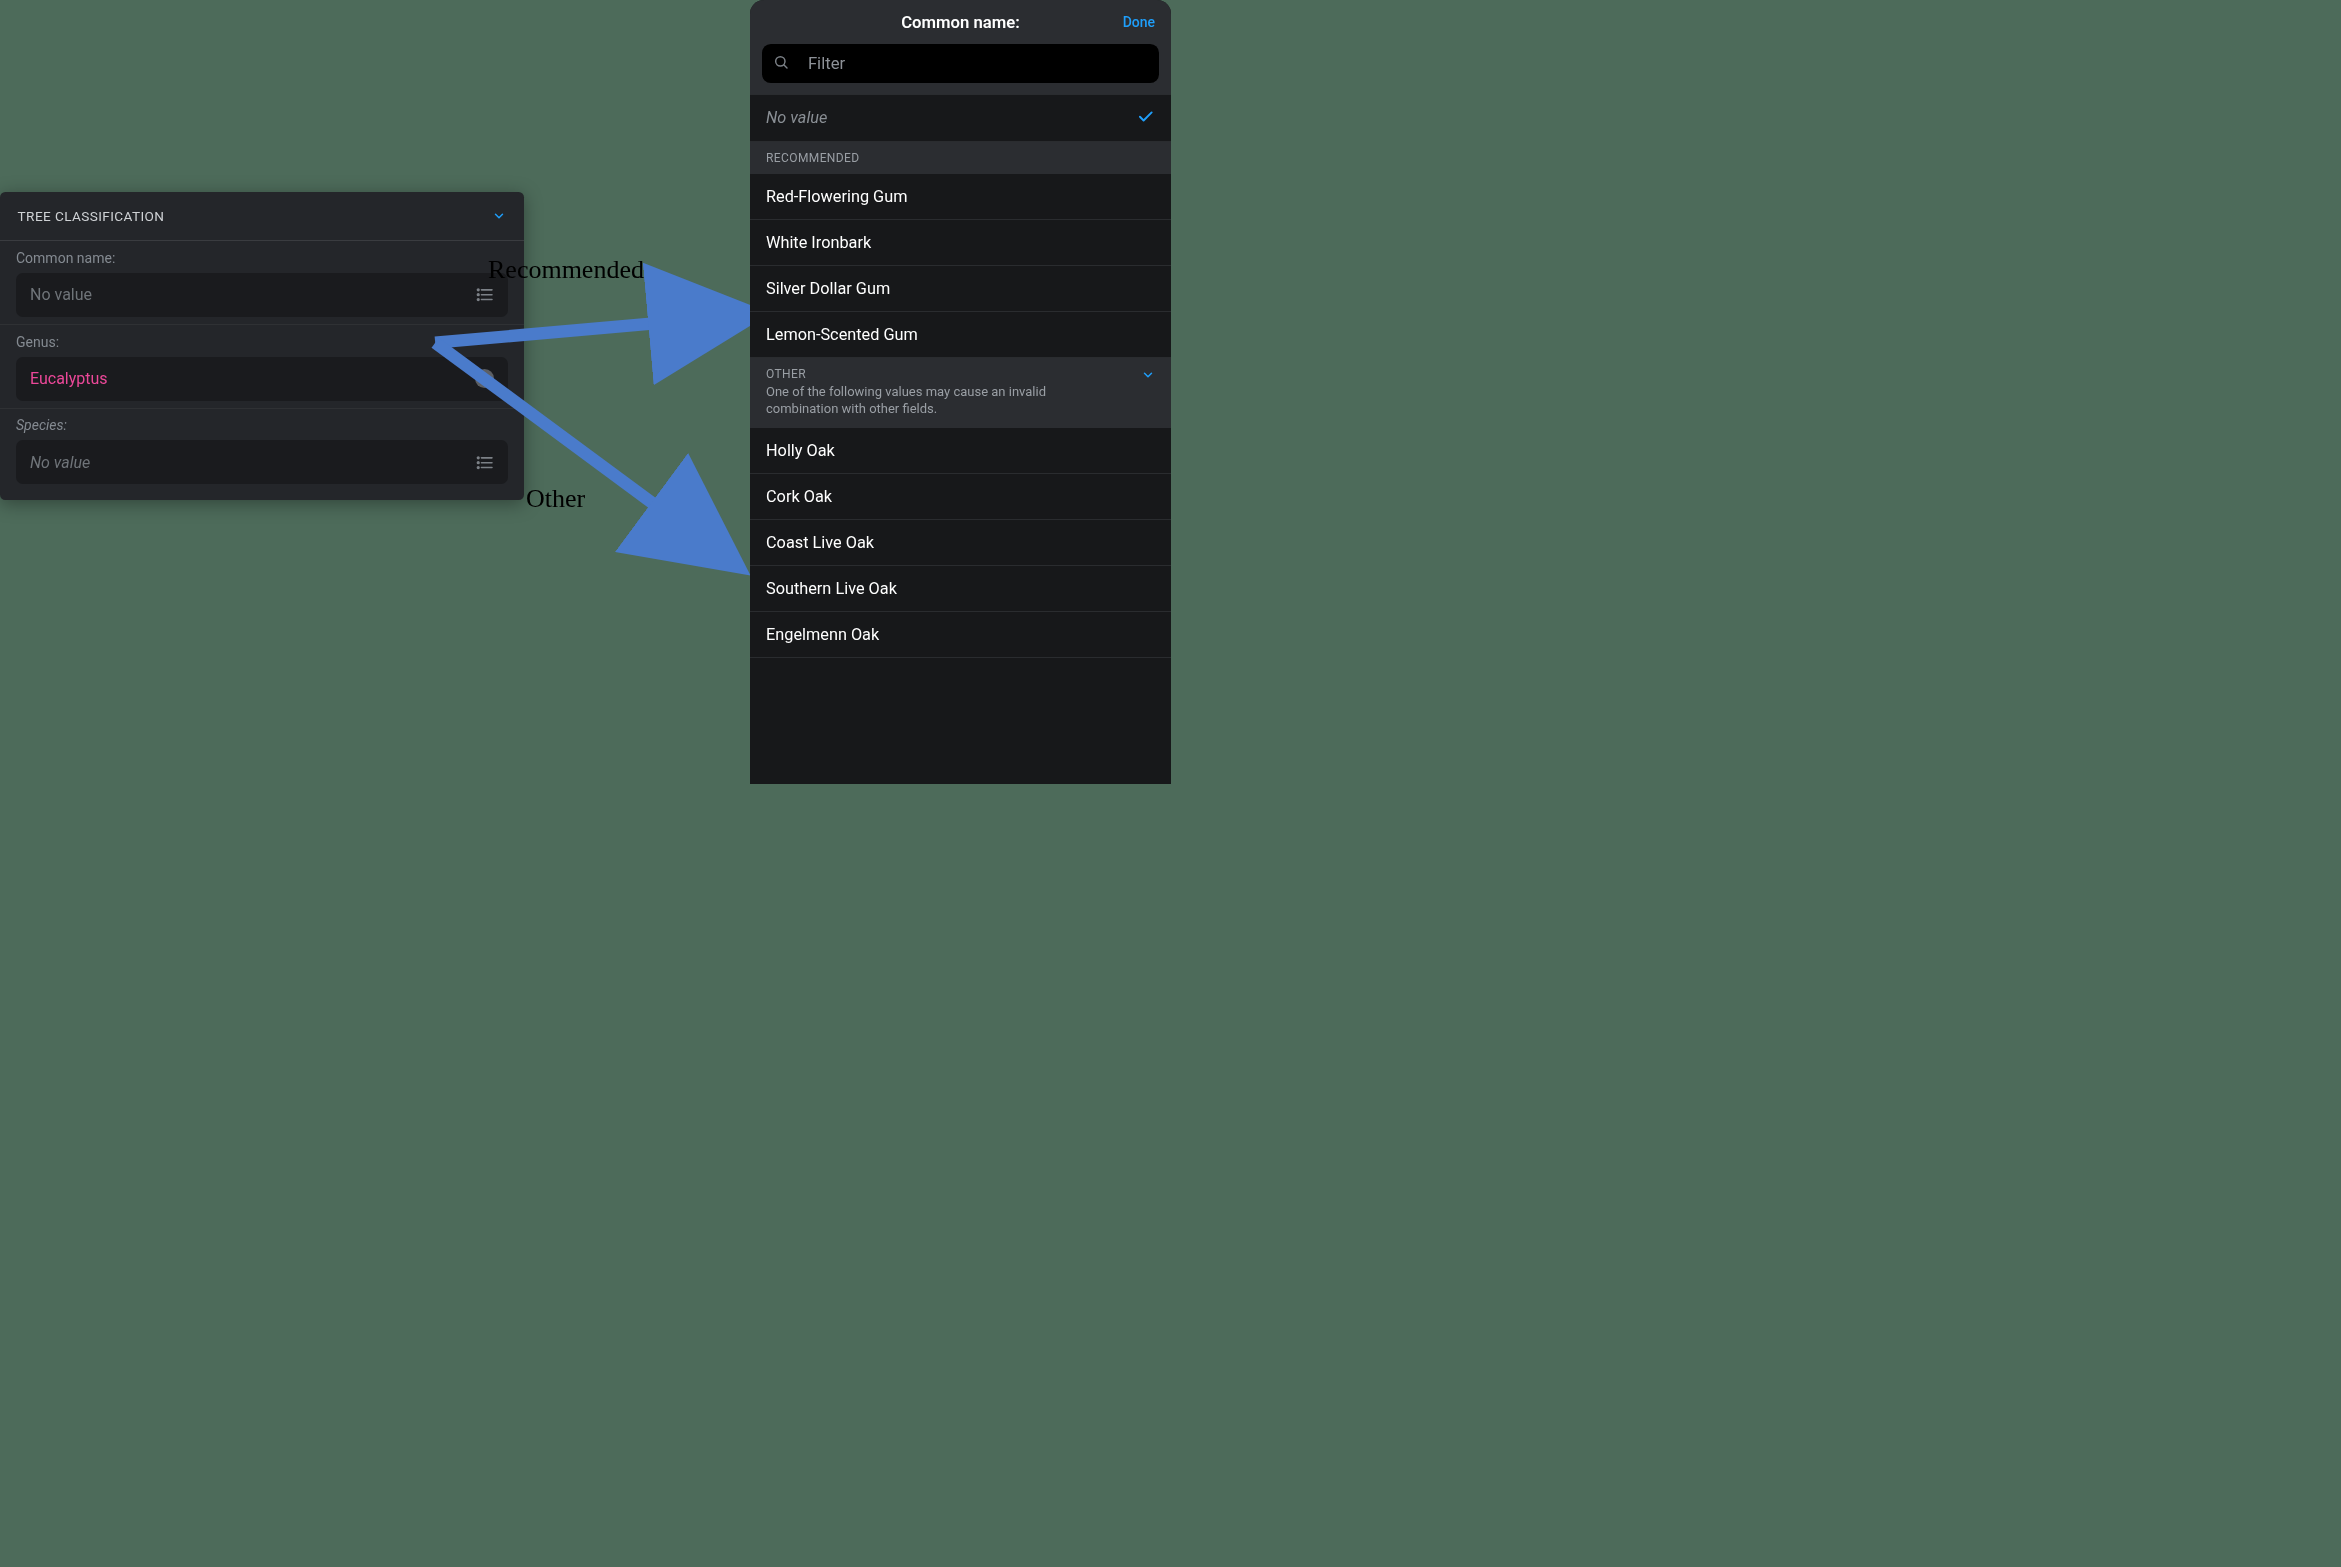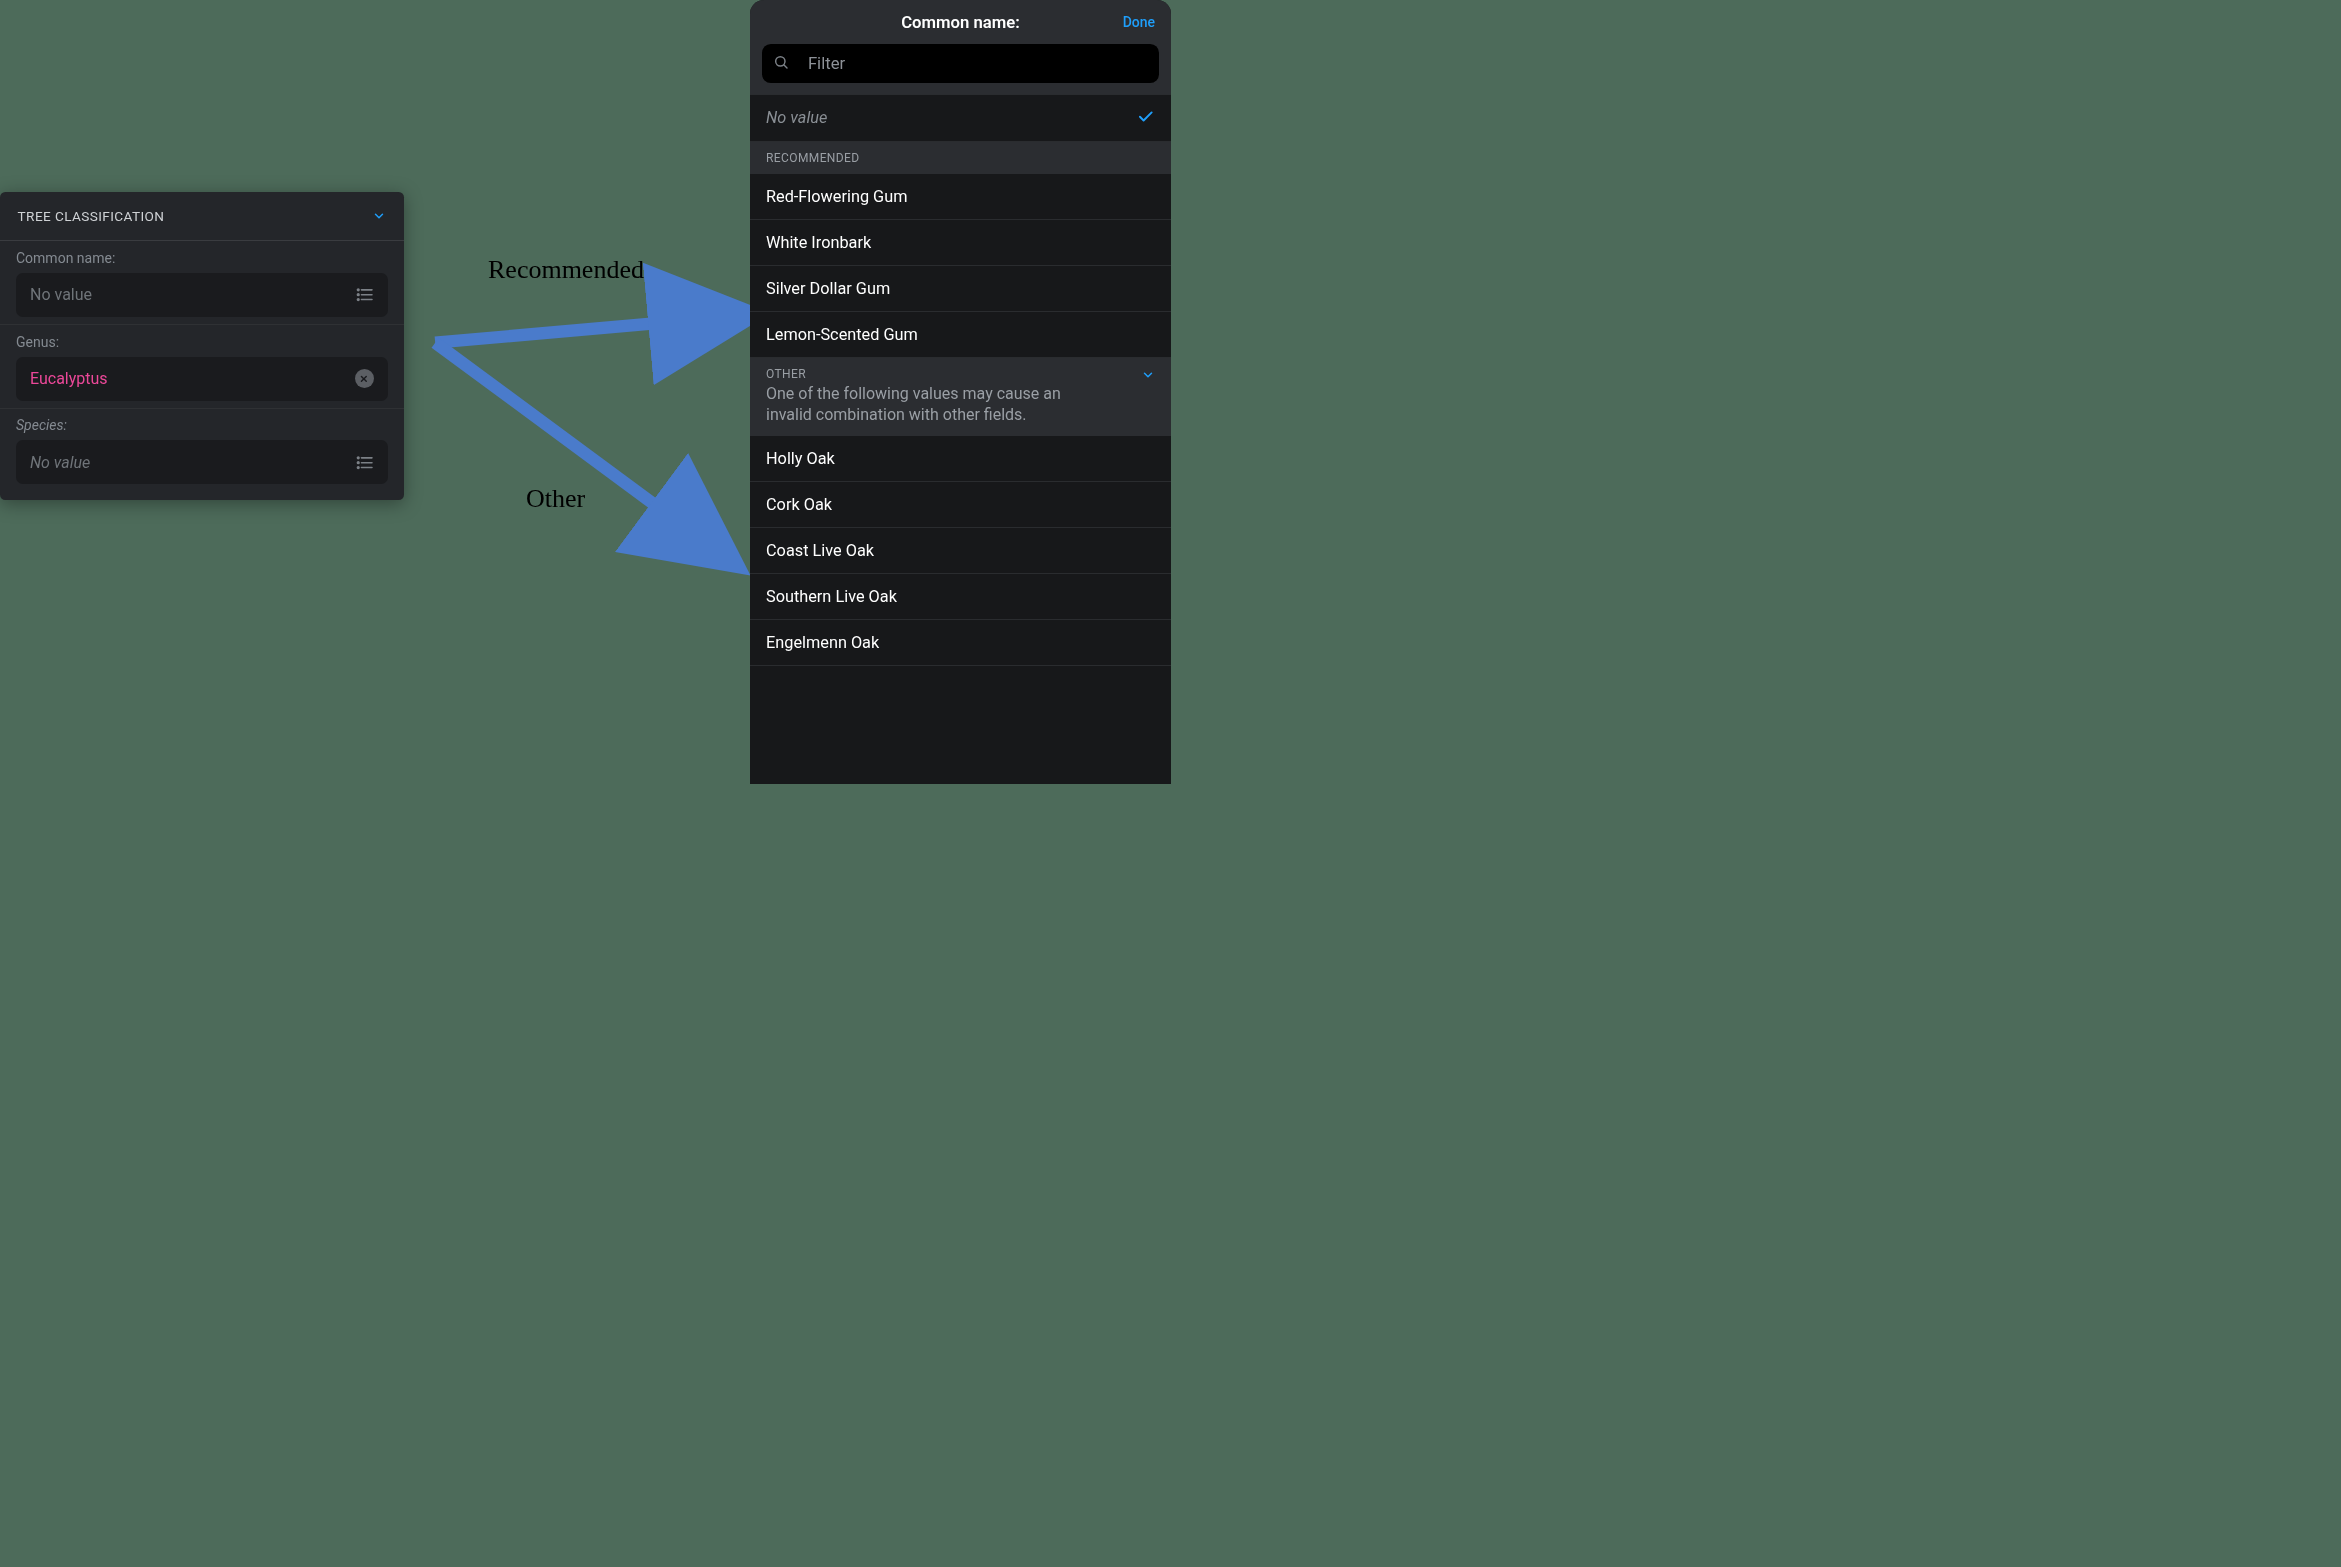--- a/index.html
+++ b/index.html
@@ -27,21 +27,21 @@
     font-family: -apple-system, BlinkMacSystemFont, "Segoe UI", Roboto, "Helvetica Neue", sans-serif;
     overflow: hidden;
     position: relative;
   }
 
   
   .form-panel {
     position: absolute;
     left: 0;
     top: 192px;
-    width: 404px;
+    width: 524px;
     background: var(--panel-dark);
     border-radius: 5.3px;
     box-shadow: 0 3.5px 17.6px rgba(0,0,0,.35);
     padding-bottom: 8.8px;
   }
   .group-header {
     display: flex;
     justify-content: space-between;
     align-items: center;
     padding: 16px 17.6px 16px 17.6px;
@@ -189,21 +189,21 @@
     align-items:flex-start;
   }
   .section-hdr.tall { padding: 8.8px 16px 10.6px 16px; }
   .section-hdr-title {
     color: #9a9fa5;
     font-size: 12px;
     letter-spacing: 0.4px;
   }
   .section-hdr-sub {
     color: #9a9fa5;
-    font-size: 16px;
+    font-size: 13px;
     margin-top: 3.5px;
     line-height: 1.3;
     max-width: 317px;
   }
   .section-hdr .chev { color: var(--accent-blue); margin-top:1.8px; }
 
 </style>
 </head>
 <body>
 

